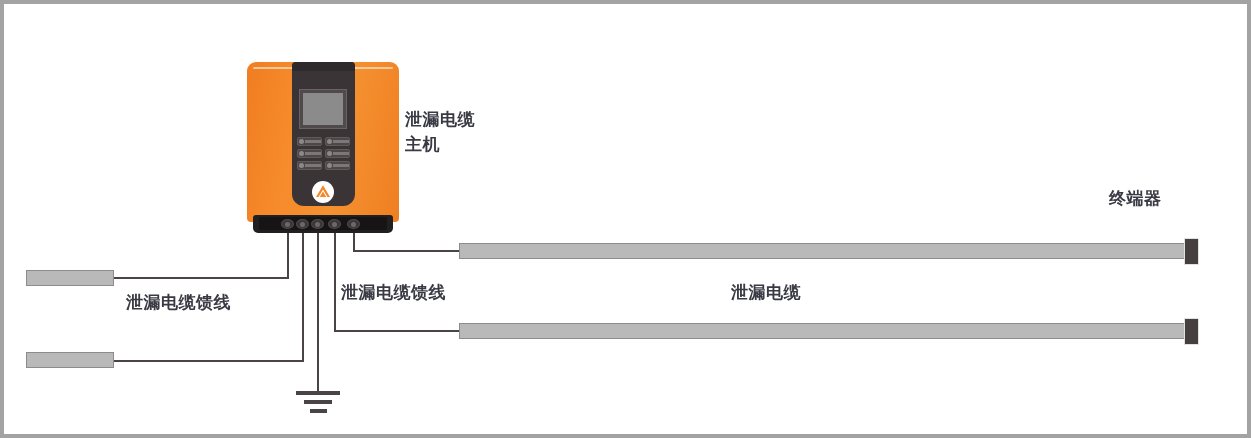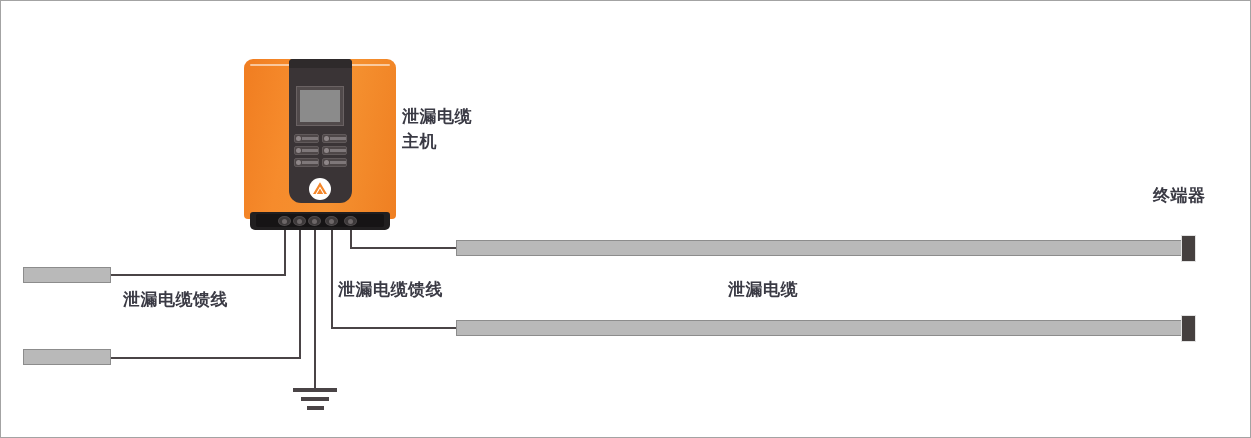--- a/index.html
+++ b/index.html
@@ -8,21 +8,21 @@
     background: #ffffff;
   }
   body {
     font-family: "Liberation Sans", "DejaVu Sans", sans-serif;
   }
   #canvas {
     position: relative;
     width: 1251px;
     height: 438px;
     background: #ffffff;
-    border: 1px solid #a3a3a3;
+    border: 4px solid #a3a3a3;
     box-sizing: border-box;
     overflow: hidden;
   }
 
   
   .wire-h {
     position: absolute;
     height: 2px;
     background: #4a4446;
   }
@@ -309,21 +309,21 @@
     <div class="gnd-bar" style="left:292px; top:387px; width:44px; height:4px;"></div>
     <div class="gnd-bar" style="left:300px; top:396px; width:28px; height:4px;"></div>
     <div class="gnd-bar" style="left:306px; top:405px; width:17px; height:4px;"></div>
   </div>
 
   <div class="label" style="left:401px; top:103px;">
     <div>泄漏电缆</div>
     <div>主机</div>
   </div>
 
-  <div class="label" style="left:1152px; top:182px;">终端器</div>
+  <div class="label" style="left:1105px; top:182px;">终端器</div>
 
   <div class="label" style="left:122px; top:286px;">泄漏电缆馈线</div>
 
   <div class="label" style="left:337px; top:276px;">泄漏电缆馈线</div>
 
   <div class="label" style="left:727px; top:276px;">泄漏电缆</div>
 
 </div>
 
 </body></html>

